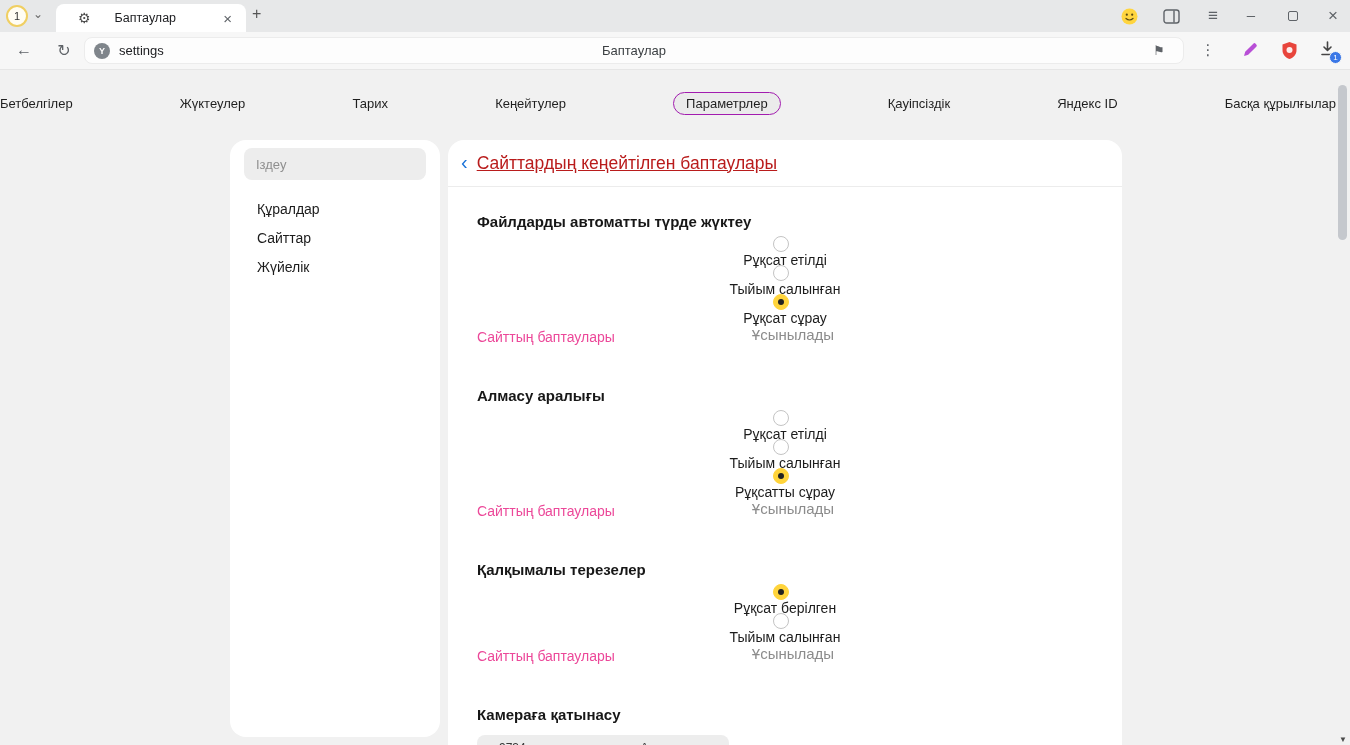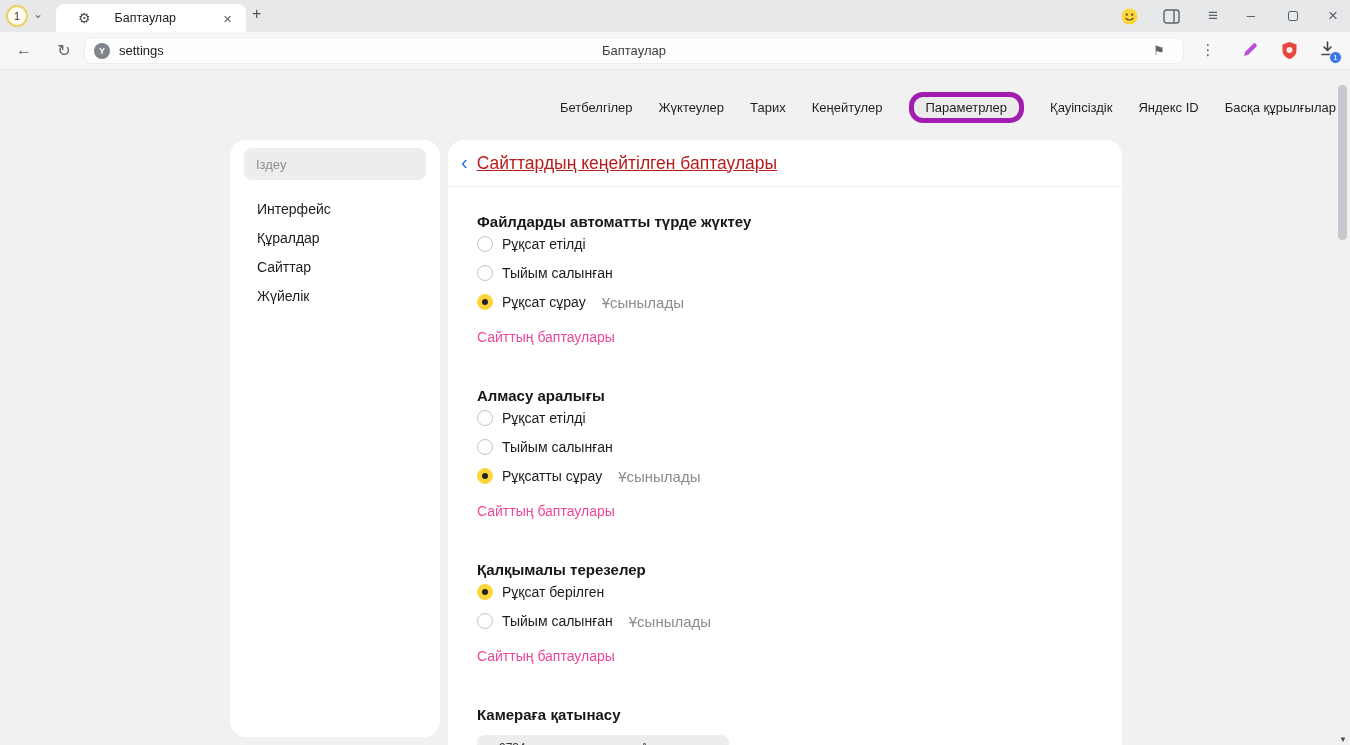--- a/index.html
+++ b/index.html
@@ -47,42 +47,42 @@
   .tb-dots { left:1198px; font-size:15px; }
   .tb-pen { position:absolute; left:1241px; top:9px; cursor:pointer; }
   .tb-shield { position:absolute; left:1281px; top:9px; cursor:pointer; }
   .tb-dl { position:absolute; left:1319px; top:8px; cursor:pointer; }
   .dl-badge { position:absolute; left:10px; top:11px; width:13px; height:13px; border-radius:50%;
               background:#3b78e7; color:#fff; font-size:8px; display:flex; align-items:center;
               justify-content:center; border:1.5px solid #f7f7f7; }
 
   
   .content { position:absolute; left:0; top:70px; width:1350px; height:675px; background:#f1f1f1; }
-  .nav { position:absolute; left:0; top:22px; width:1336px; display:flex; justify-content:flex-end;
+  .nav { position:absolute; left:0; top:22px; width:1336px; display:flex; justify-content:space-between;
          gap:26px; align-items:center; font-size:13px; color:#1f1f1f; }
   .nav-tab { cursor:pointer; padding:4px 0; white-space:nowrap; }
-  .nav-tab.active { background:#ebebeb; border:5px solid #a21caf; border-radius:14px; padding:3px 12px; }
+  .nav-tab.active { background:#ebebeb; border:1px solid #a21caf; border-radius:14px; padding:3px 12px; }
 
   .sidebar { position:absolute; left:230px; top:70px; width:210px; height:597px; background:#fff; border-radius:16px; }
   .search { position:absolute; left:14px; top:8px; width:182px; height:32px; background:#ededed;
             border:none; border-radius:8px; padding:0 12px; font-size:13px; color:#333; outline:none;
             font-family:inherit; }
   .search::placeholder { color:#8f8f8f; }
   .side-menu { position:absolute; left:0; top:55px; right:0; }
   .side-item { height:29px; line-height:29px; padding-left:27px; font-size:14px; color:#1c1c1c; cursor:pointer; }
 
   .main { position:absolute; left:448px; top:70px; width:674px; height:680px; background:#fff;
           border-radius:16px 16px 0 0; }
   .main-header { height:47px; border-bottom:1px solid #ececec; display:flex; align-items:center; padding:0 13px; }
   .hdr-chevron { color:#1a72d8; font-size:20px; line-height:1; margin:-3px 9px 0 0; cursor:pointer; }
   .hdr-title { color:#b91c1c; font-size:17.5px;text-decoration:underline; }
   .main-body { padding:20px 29px 0; }
   .sec-title { font-size:15px; font-weight:bold; color:#171717; height:29px; line-height:29px; }
   .section + .section { margin-top:29px; }
-  .radio-row { display:flex; align-items:flex-start; height:29px; cursor:pointer; }
+  .radio-row { display:flex; align-items:center; height:29px; cursor:pointer;flex-direction:column; }
   .radio { width:16px; height:16px; border-radius:50%; background:#fff; border:1px solid #c4c4c4;
            flex:none; margin-right:9px; display:flex; align-items:center; justify-content:center; }
   .radio.checked { background:#ffd43b; border:1px solid #ffd43b; }
   .radio .dot { width:6px; height:6px; border-radius:50%; background:#222; }
   .radio-label { font-size:14px; color:#1c1c1c; }
   .badge { font-size:15px; color:#8c8c8c; margin-left:16px; }
   .site-link { display:block; width:max-content; height:29px; line-height:29px; font-size:14px;
                color:#ec4899; text-decoration:none; cursor:pointer; }
   .dropdown { margin-top:6px; width:252px; height:26px; background:#ededed; border-radius:8px;
               display:flex; align-items:center; padding:0 10px; gap:6px; cursor:pointer; }
@@ -169,21 +169,20 @@
         <div class="nav-tab">Кеңейтулер</div>
         <div class="nav-tab active">Параметрлер</div>
         <div class="nav-tab">Қауіпсіздік</div>
         <div class="nav-tab">Яндекс ID</div>
         <div class="nav-tab">Басқа құрылғылар</div>
       </div>
 
     <div class="sidebar">
       <input class="search" type="text" placeholder="Іздеу" style="">
       <div class="side-menu">
-          <div class="side-item">Интерфейс</div>
           <div class="side-item">Құралдар</div>
           <div class="side-item">Сайттар</div>
           <div class="side-item">Жүйелік</div>
         </div>
     </div>
 
     <div class="main">
       <div class="main-header">
         <span class="hdr-chevron">‹</span>
         <span class="hdr-title">Сайттардың кеңейтілген баптаулары</span>

